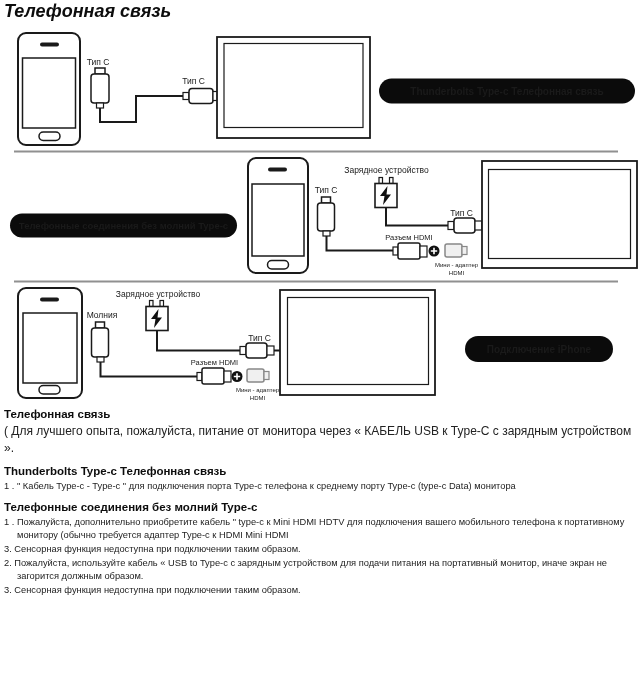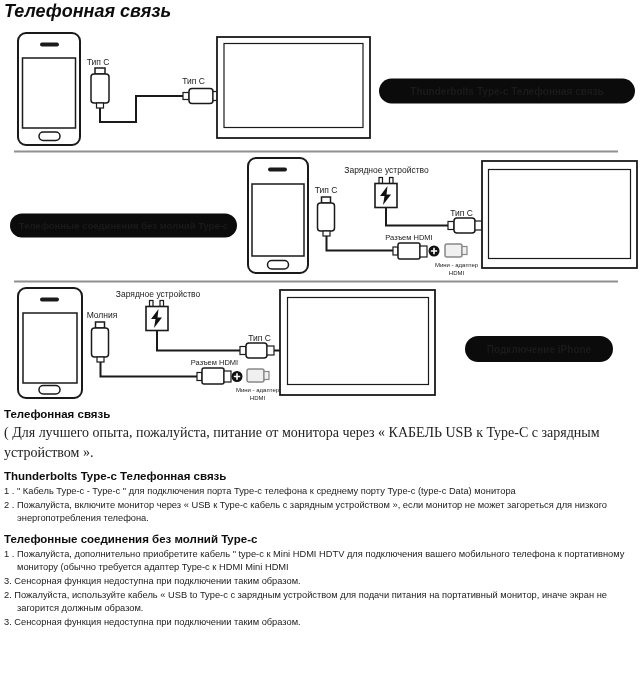--- a/index.html
+++ b/index.html
@@ -8,21 +8,21 @@
     font-family:"Liberation Sans",sans-serif;color:#1a1a1a;overflow:hidden;
   }
   .title{
     position:absolute;left:4px;top:1px;
     font-size:18px;font-weight:bold;font-style:italic;letter-spacing:0px;color:#0d0d0d;
   }
   svg text{font-family:"Liberation Sans",sans-serif;fill:#1a1a1a;}
   .diagram{position:absolute;left:0;top:0;}
   .text-block{position:absolute;left:4px;top:406px;width:634px;}
   .sec-h{font-weight:bold;font-size:11.5px;margin:8px 0 3px 0;color:#0d0d0d;}
-  .line{font-size:14px;line-height:1.4;color:#222;font-family:Liberation Serif, serif;}
+  .line{font-size:12px;line-height:1.4;color:#222;}
   .item{font-size:9.3px;line-height:1.4;color:#222;padding-left:13px;text-indent:-13px;margin:1px 0;}
 </style>
 </head>
 <body>
 
 <div class="page">
 
   <div class="title">Телефонная связь</div>
 
   <svg class="diagram" width="644" height="410" viewBox="0 0 644 410">
@@ -202,21 +202,20 @@
   <div class="text-block">
 
     <div>
       <div class="sec-h" style="margin-top:2px">Телефонная связь</div>
       <div class="line">( Для лучшего опыта, пожалуйста, питание от монитора через « КАБЕЛЬ USB к Type-C с зарядным устройством ».</div>
     </div>
 
     <div>
       <div class="sec-h">Thunderbolts Type-c Телефонная связь</div>
       <div class="item">1 . " Кабель Type-c - Type-c " для подключения порта Type-c телефона к среднему порту Type-c (type-c Data) монитора</div>
-      <div class="item">2 . Пожалуйста, включите монитор через « USB к Type-c кабель с зарядным устройством », если монитор не может загореться для низкого энергопотребления телефона.</div>
     </div>
 
     <div>
       <div class="sec-h">Телефонные соединения без молний Type-c</div>
       <div class="item">1 . Пожалуйста, дополнительно приобретите кабель " type-c к Mini HDMI HDTV для подключения вашего мобильного телефона к портативному монитору (обычно требуется адаптер Type-c к HDMI Mini HDMI</div>
       <div class="item">3. Сенсорная функция недоступна при подключении таким образом.</div>
     </div>
 
     <div>
       <div class="item">2. Пожалуйста, используйте кабель « USB to Type-c с зарядным устройством для подачи питания на портативный монитор, иначе экран не загорится должным образом.</div>

